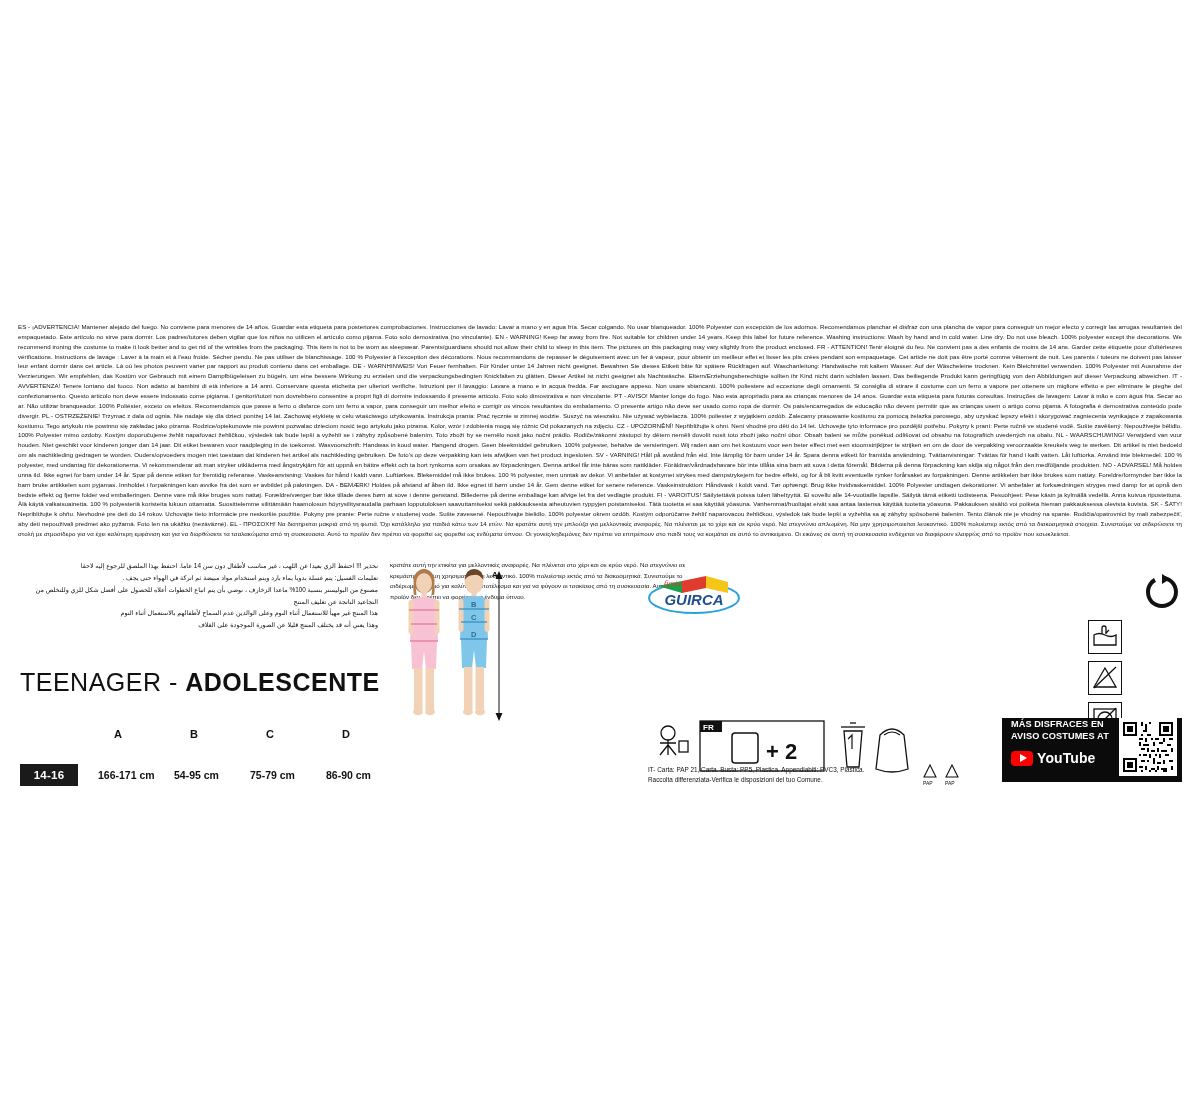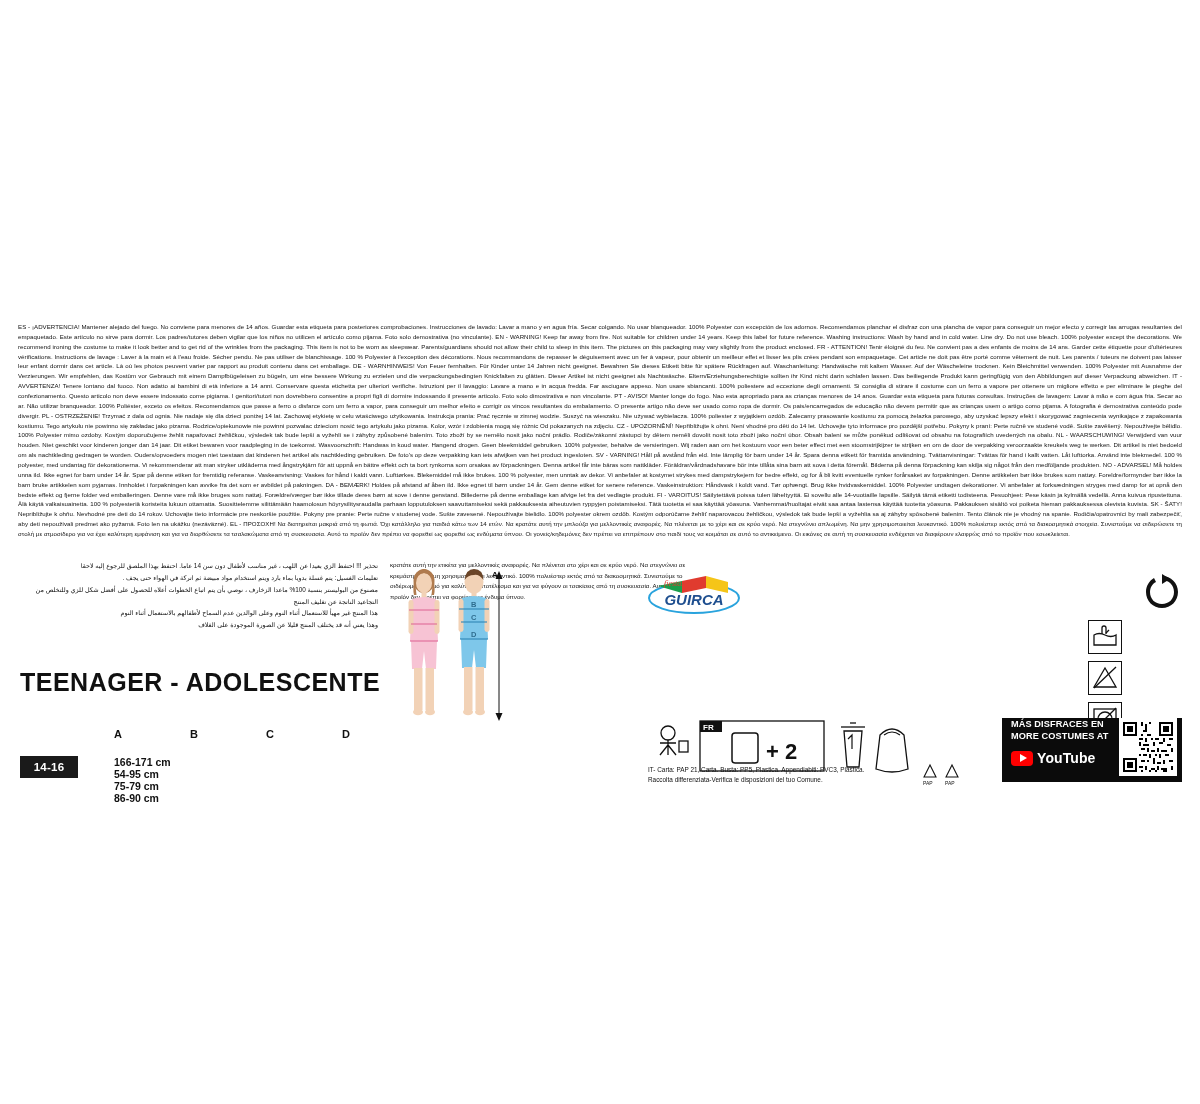--- a/index.html
+++ b/index.html
@@ -59,21 +59,21 @@
 
   
   .size-title {
     position: absolute;
     left: 20px;
     top: 668px;
     font-size: 25px;
     letter-spacing: 0.02em;
     color: #111;
   }
-  .size-title .thin { font-weight: 700; }
+  .size-title .thin { font-weight: 400; }
   .size-title .bold { font-weight: bold; margin-top: 20px; }
 
   .size-table {
     position: absolute;
     left: 20px;
     top: 718px;
     width: 400px;
   }
   .size-head {
     display: flex;
@@ -83,39 +83,38 @@
   }
   .size-head span {
     width: 76px;
     font-size: 11px;
     font-weight: bold;
     text-align: left;
     color: #111;
   }
   .size-row {
     display: flex;
-    align-items: flex-start;
-    margin-top: 16px;
+    align-items: center;
+    margin-top: 24px;
   }
   .size-badge {
     width: 58px;
     height: 22px;
     background: #1a1a1a;
     color: #fff;
     font-size: 11.5px;
     font-weight: bold;
     display: flex;
     align-items: center;
     justify-content: center;
     letter-spacing: .02em;
   }
   .size-vals {
     display: flex;
-    padding-left: 36px;
-    flex-direction: column;
+    padding-left: 20px;
   }
   .size-vals span {
     width: 76px;
     font-size: 10.5px;
     font-weight: bold;
     color: #111;
   }
 
   
   .figures {
@@ -418,21 +417,21 @@
       <svg width="32" height="32" viewBox="0 0 32 32" xmlns="http://www.w3.org/2000/svg">
         <rect x="4" y="9" width="24" height="15" fill="none" stroke="#111" stroke-width="1.3"></rect>
         <path d="M4 9 L16 19 L28 9" fill="none" stroke="#111" stroke-width="1.3"></path>
       </svg>
     </div>
   </div>
 
   <div class="promo-box">
     <div class="promo-text">
       <div>MÁS DISFRACES EN</div>
-      <div>MORE COSTUMES AT</div>
+      <div>AVISO COSTUMES AT</div>
       <div class="yt">
         <span class="yt-badge"></span>
         <span class="yt-word">YouTube</span>
       </div>
     </div>
     <div class="qr">
       <svg width="54" height="54" viewBox="0 0 27 27" xmlns="http://www.w3.org/2000/svg" shape-rendering="crispEdges">
         <rect width="27" height="27" fill="#fff"></rect>
         <g fill="#000">
           <rect x="1" y="1" width="7" height="1"></rect>

